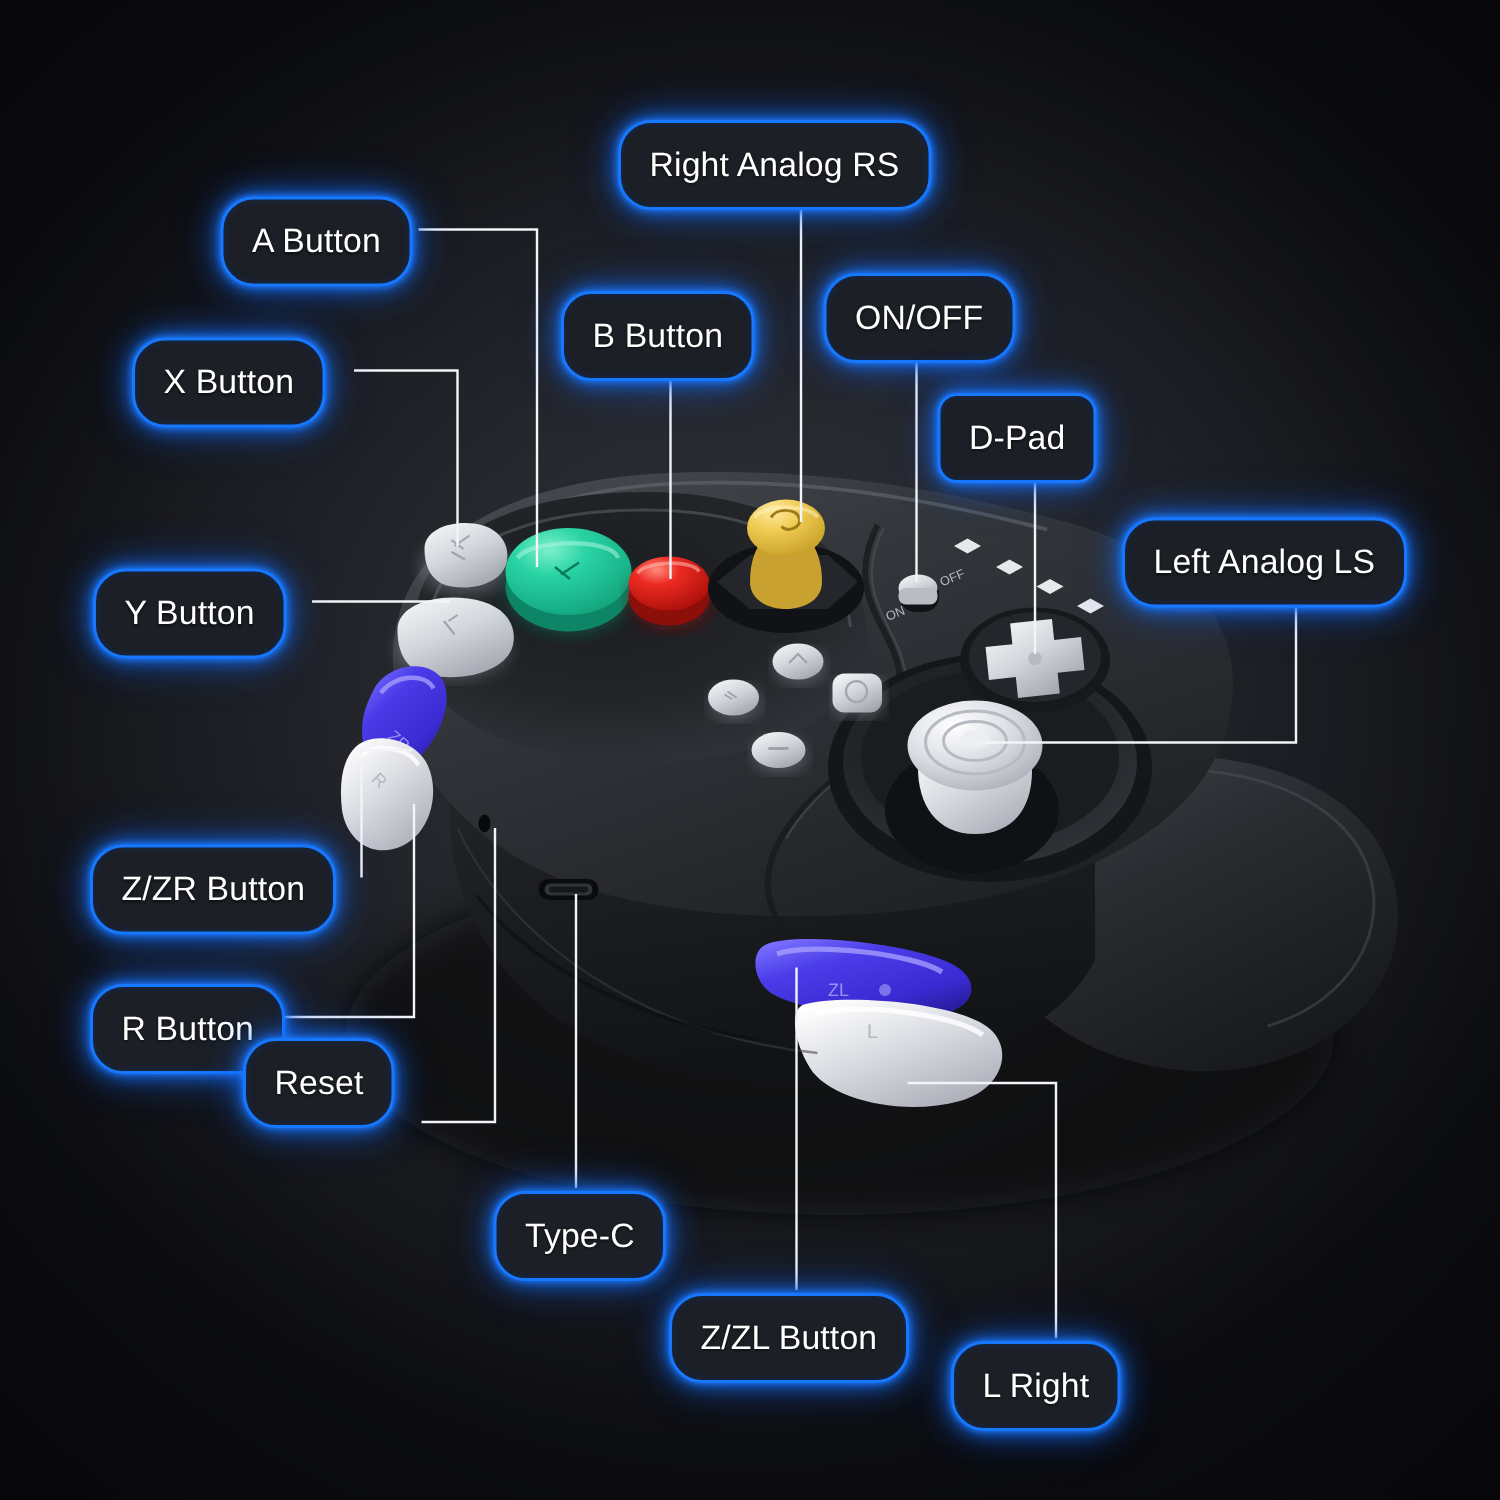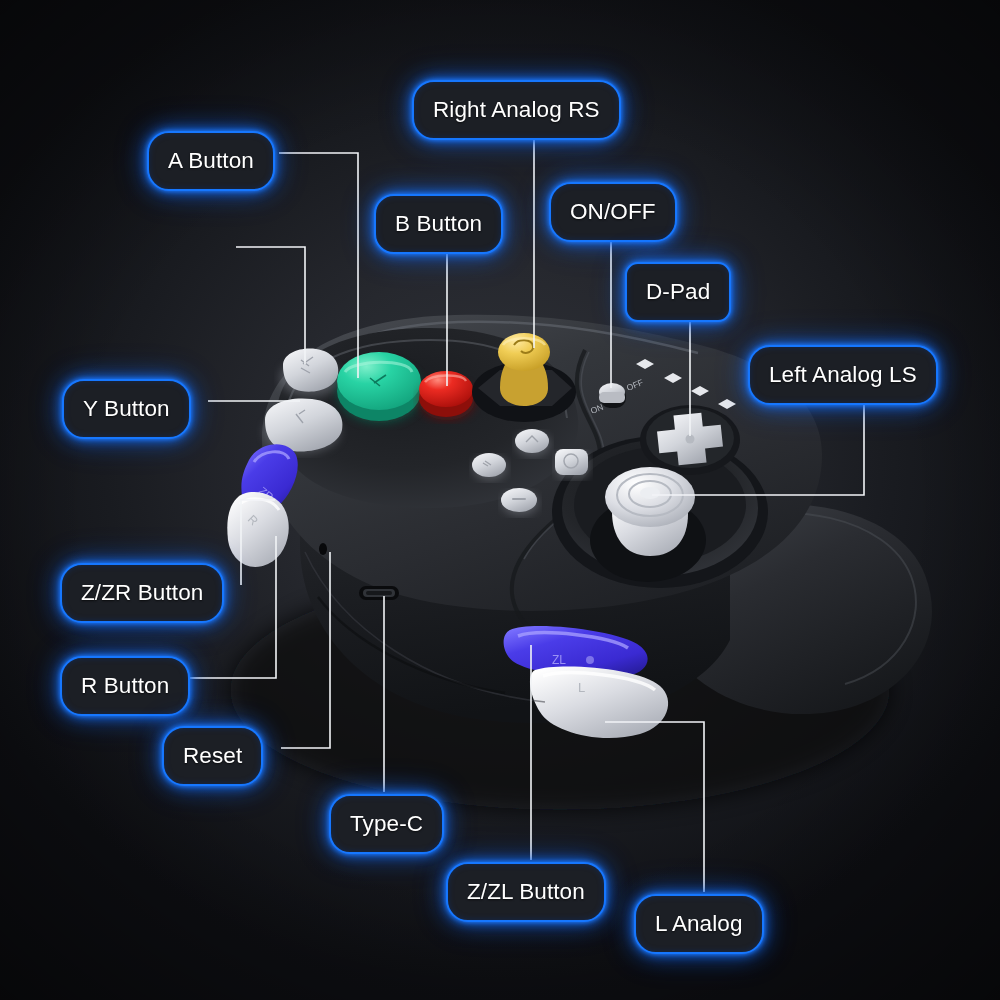--- a/index.html
+++ b/index.html
@@ -320,20 +320,23 @@
     </div>
 
   <div class="label" style="left:549px; top:182px;text-align:right;">
       <span>ON/OFF</span>
     </div>
 
   <div class="label" style="left:374px; top:194px;border-radius:20px;">
       <span>B Button</span>
     </div>
 
+  <div class="label" style="left:88px; top:225px;">
+      <span>X Button</span>
+    </div>
 
   <div class="label" style="left:625px; top:262px;border-radius:13px;">
       <span>D-Pad</span>
     </div>
 
   <div class="label" style="left:748px; top:345px;">
       <span>Left Analog LS</span>
     </div>
 
   <div class="label" style="left:62px; top:379px;">
@@ -341,29 +344,29 @@
     </div>
 
   <div class="label" style="left:60px; top:563px;">
       <span>Z/ZR Button</span>
     </div>
 
   <div class="label" style="left:60px; top:656px;">
       <span>R Button</span>
     </div>
 
-  <div class="label" style="left:162px; top:726px;">
+  <div class="label" style="left:162px; top:692px;">
       <span>Reset</span>
     </div>
 
   <div class="label" style="left:329px; top:794px;border-radius:21px;">
       <span>Type-C</span>
     </div>
 
   <div class="label" style="left:446px; top:862px;text-align:right;">
       <span>Z/ZL Button</span>
     </div>
 
   <div class="label" style="left:634px; top:894px;">
-      <span>L Analog</span>
+      <span>L Right</span>
     </div>
 
 </div>
 
 </body></html>

